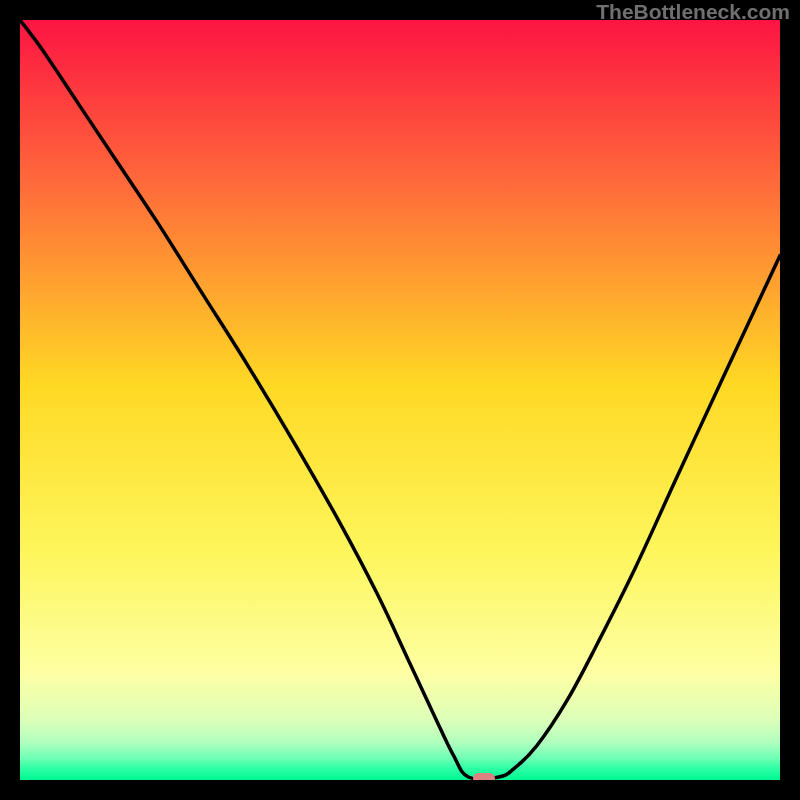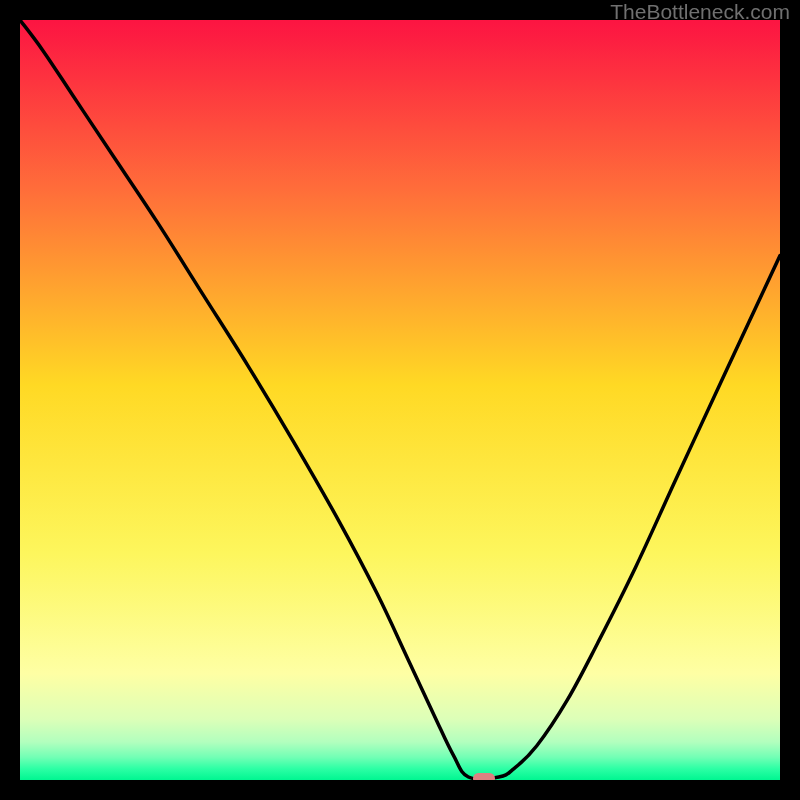--- a/index.html
+++ b/index.html
@@ -34,21 +34,21 @@
     inset: 0;
     width: 760px;
     height: 760px;
   }
   .watermark {
     position: absolute;
     top: 0px;
     right: 10px;
     font-family: Arial, Helvetica, sans-serif;
     font-size: 21px;
-    font-weight: 400;
+    font-weight: 700;
     color: #707070;
     letter-spacing: 0px;
   }
   .pill {
     position: absolute;
     width: 22px;
     height: 11px;
     border-radius: 6px;
     background: #dd8181;
   }

